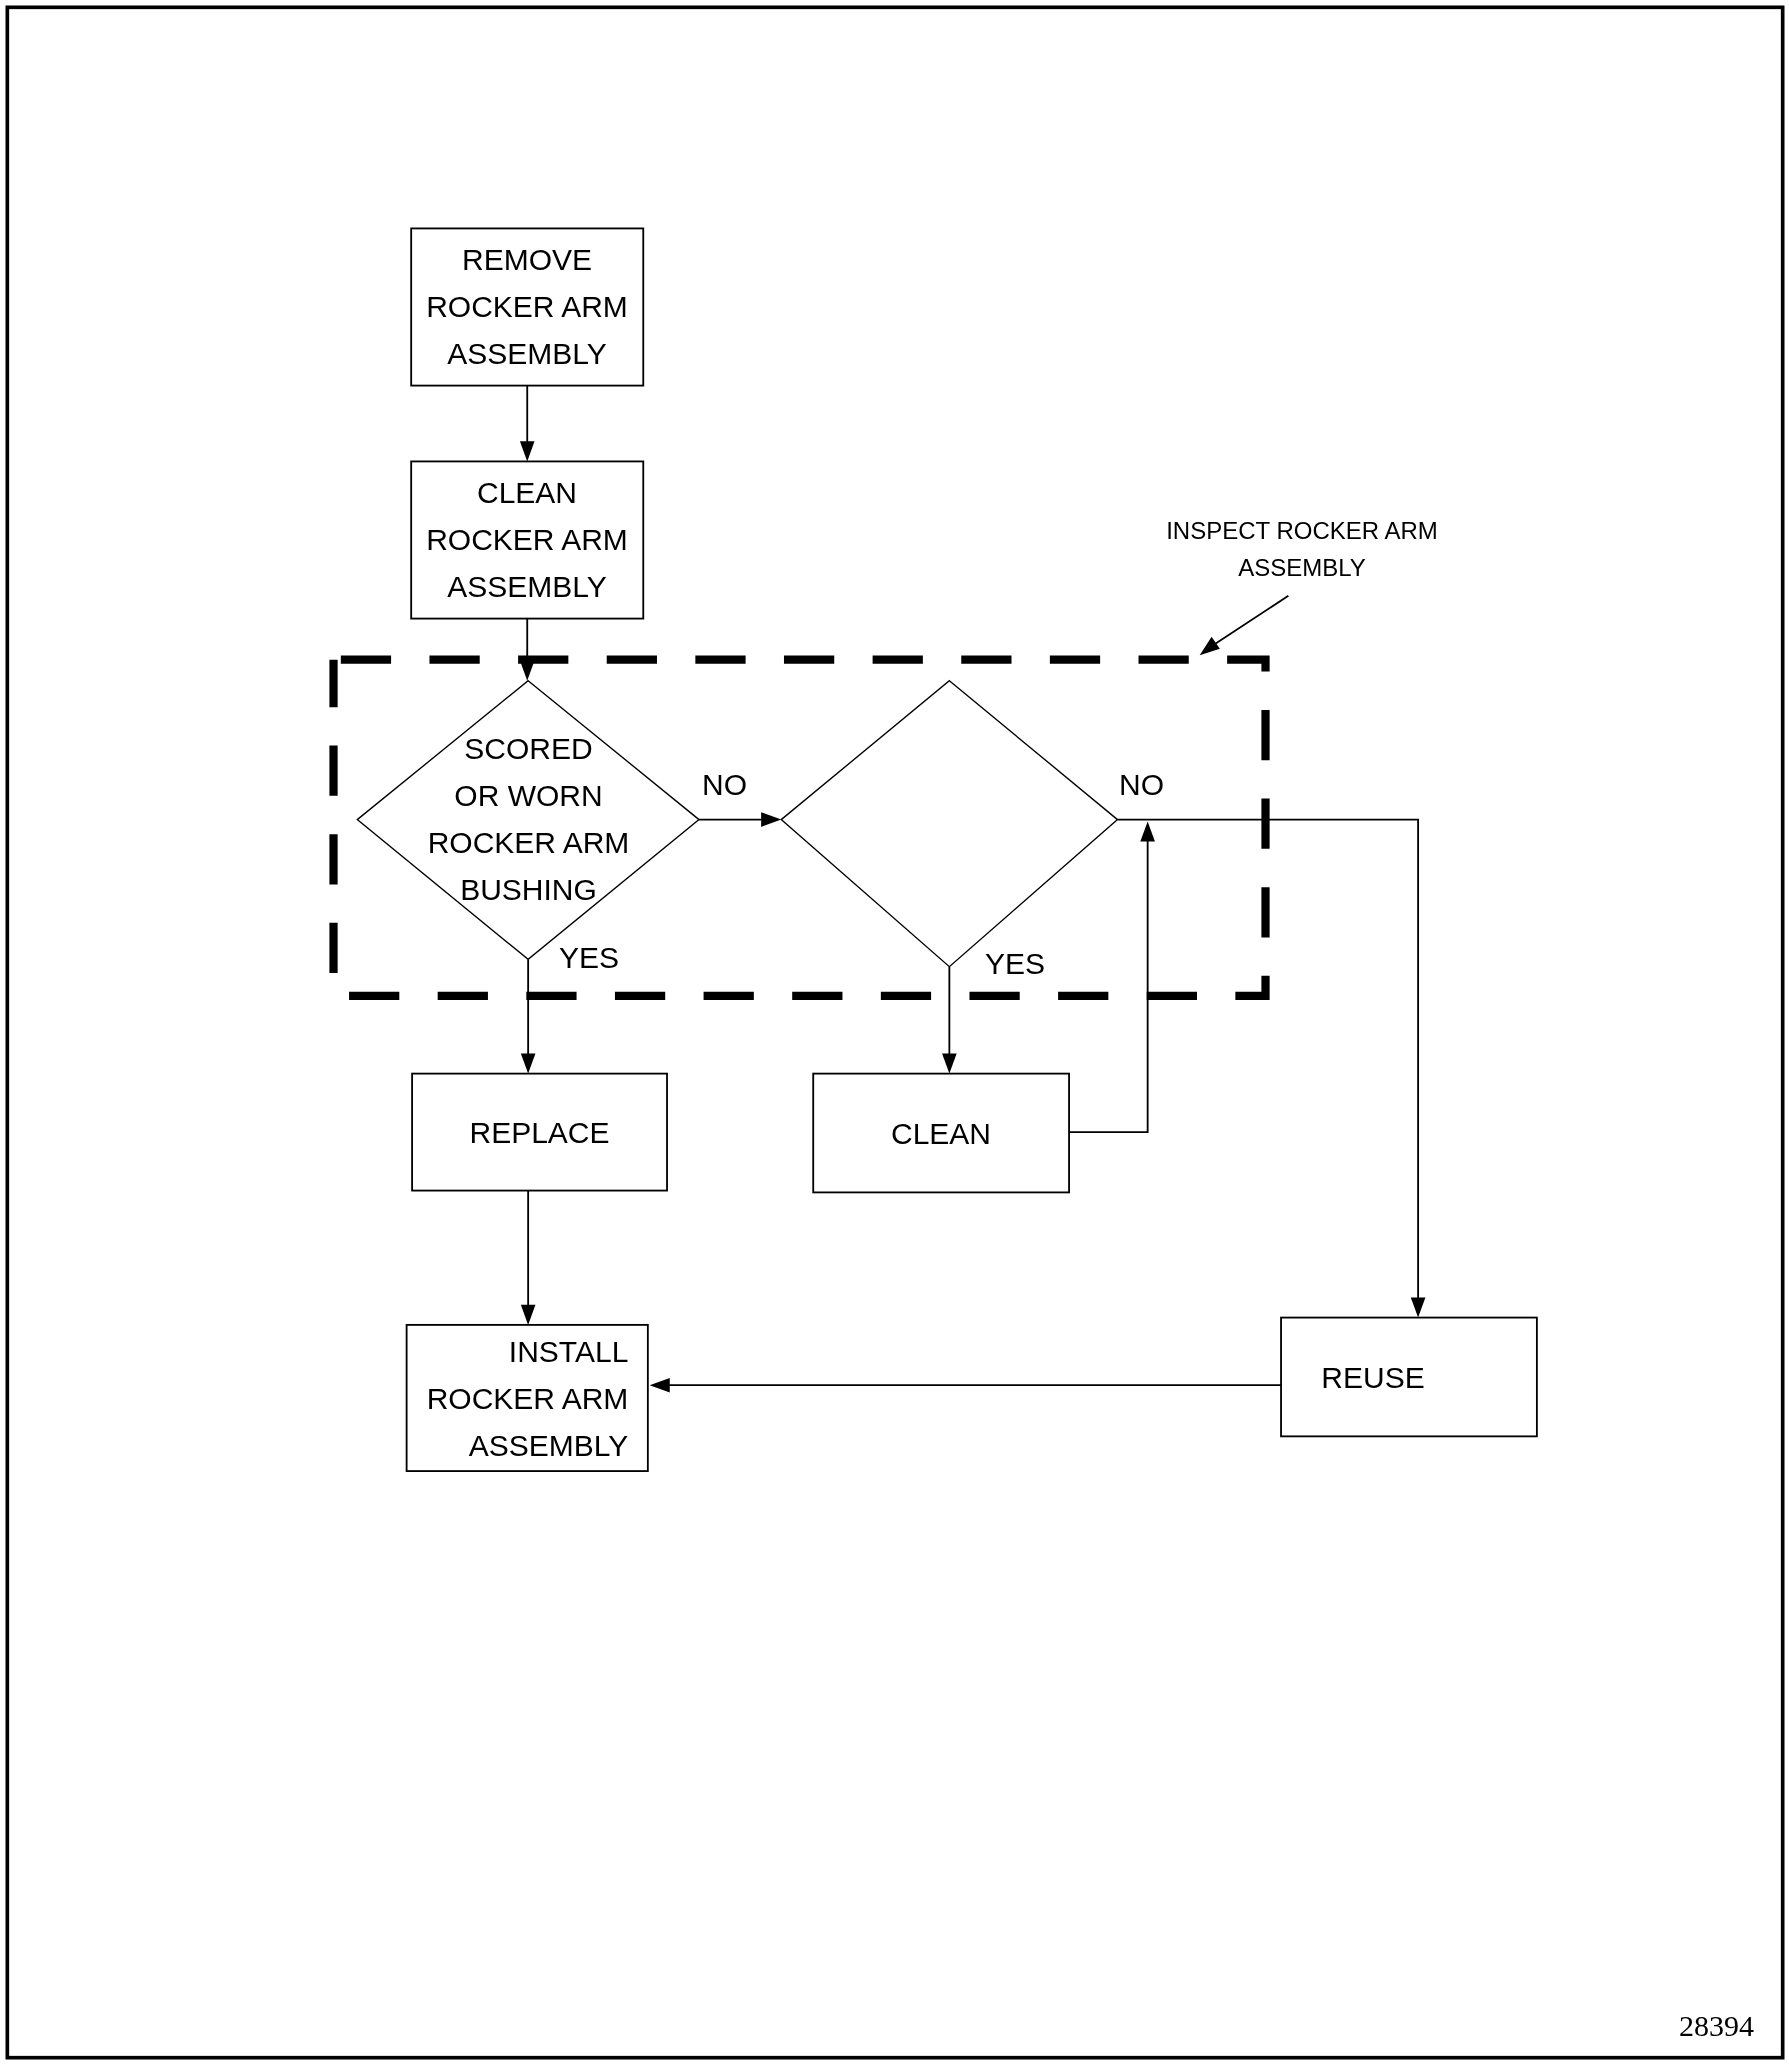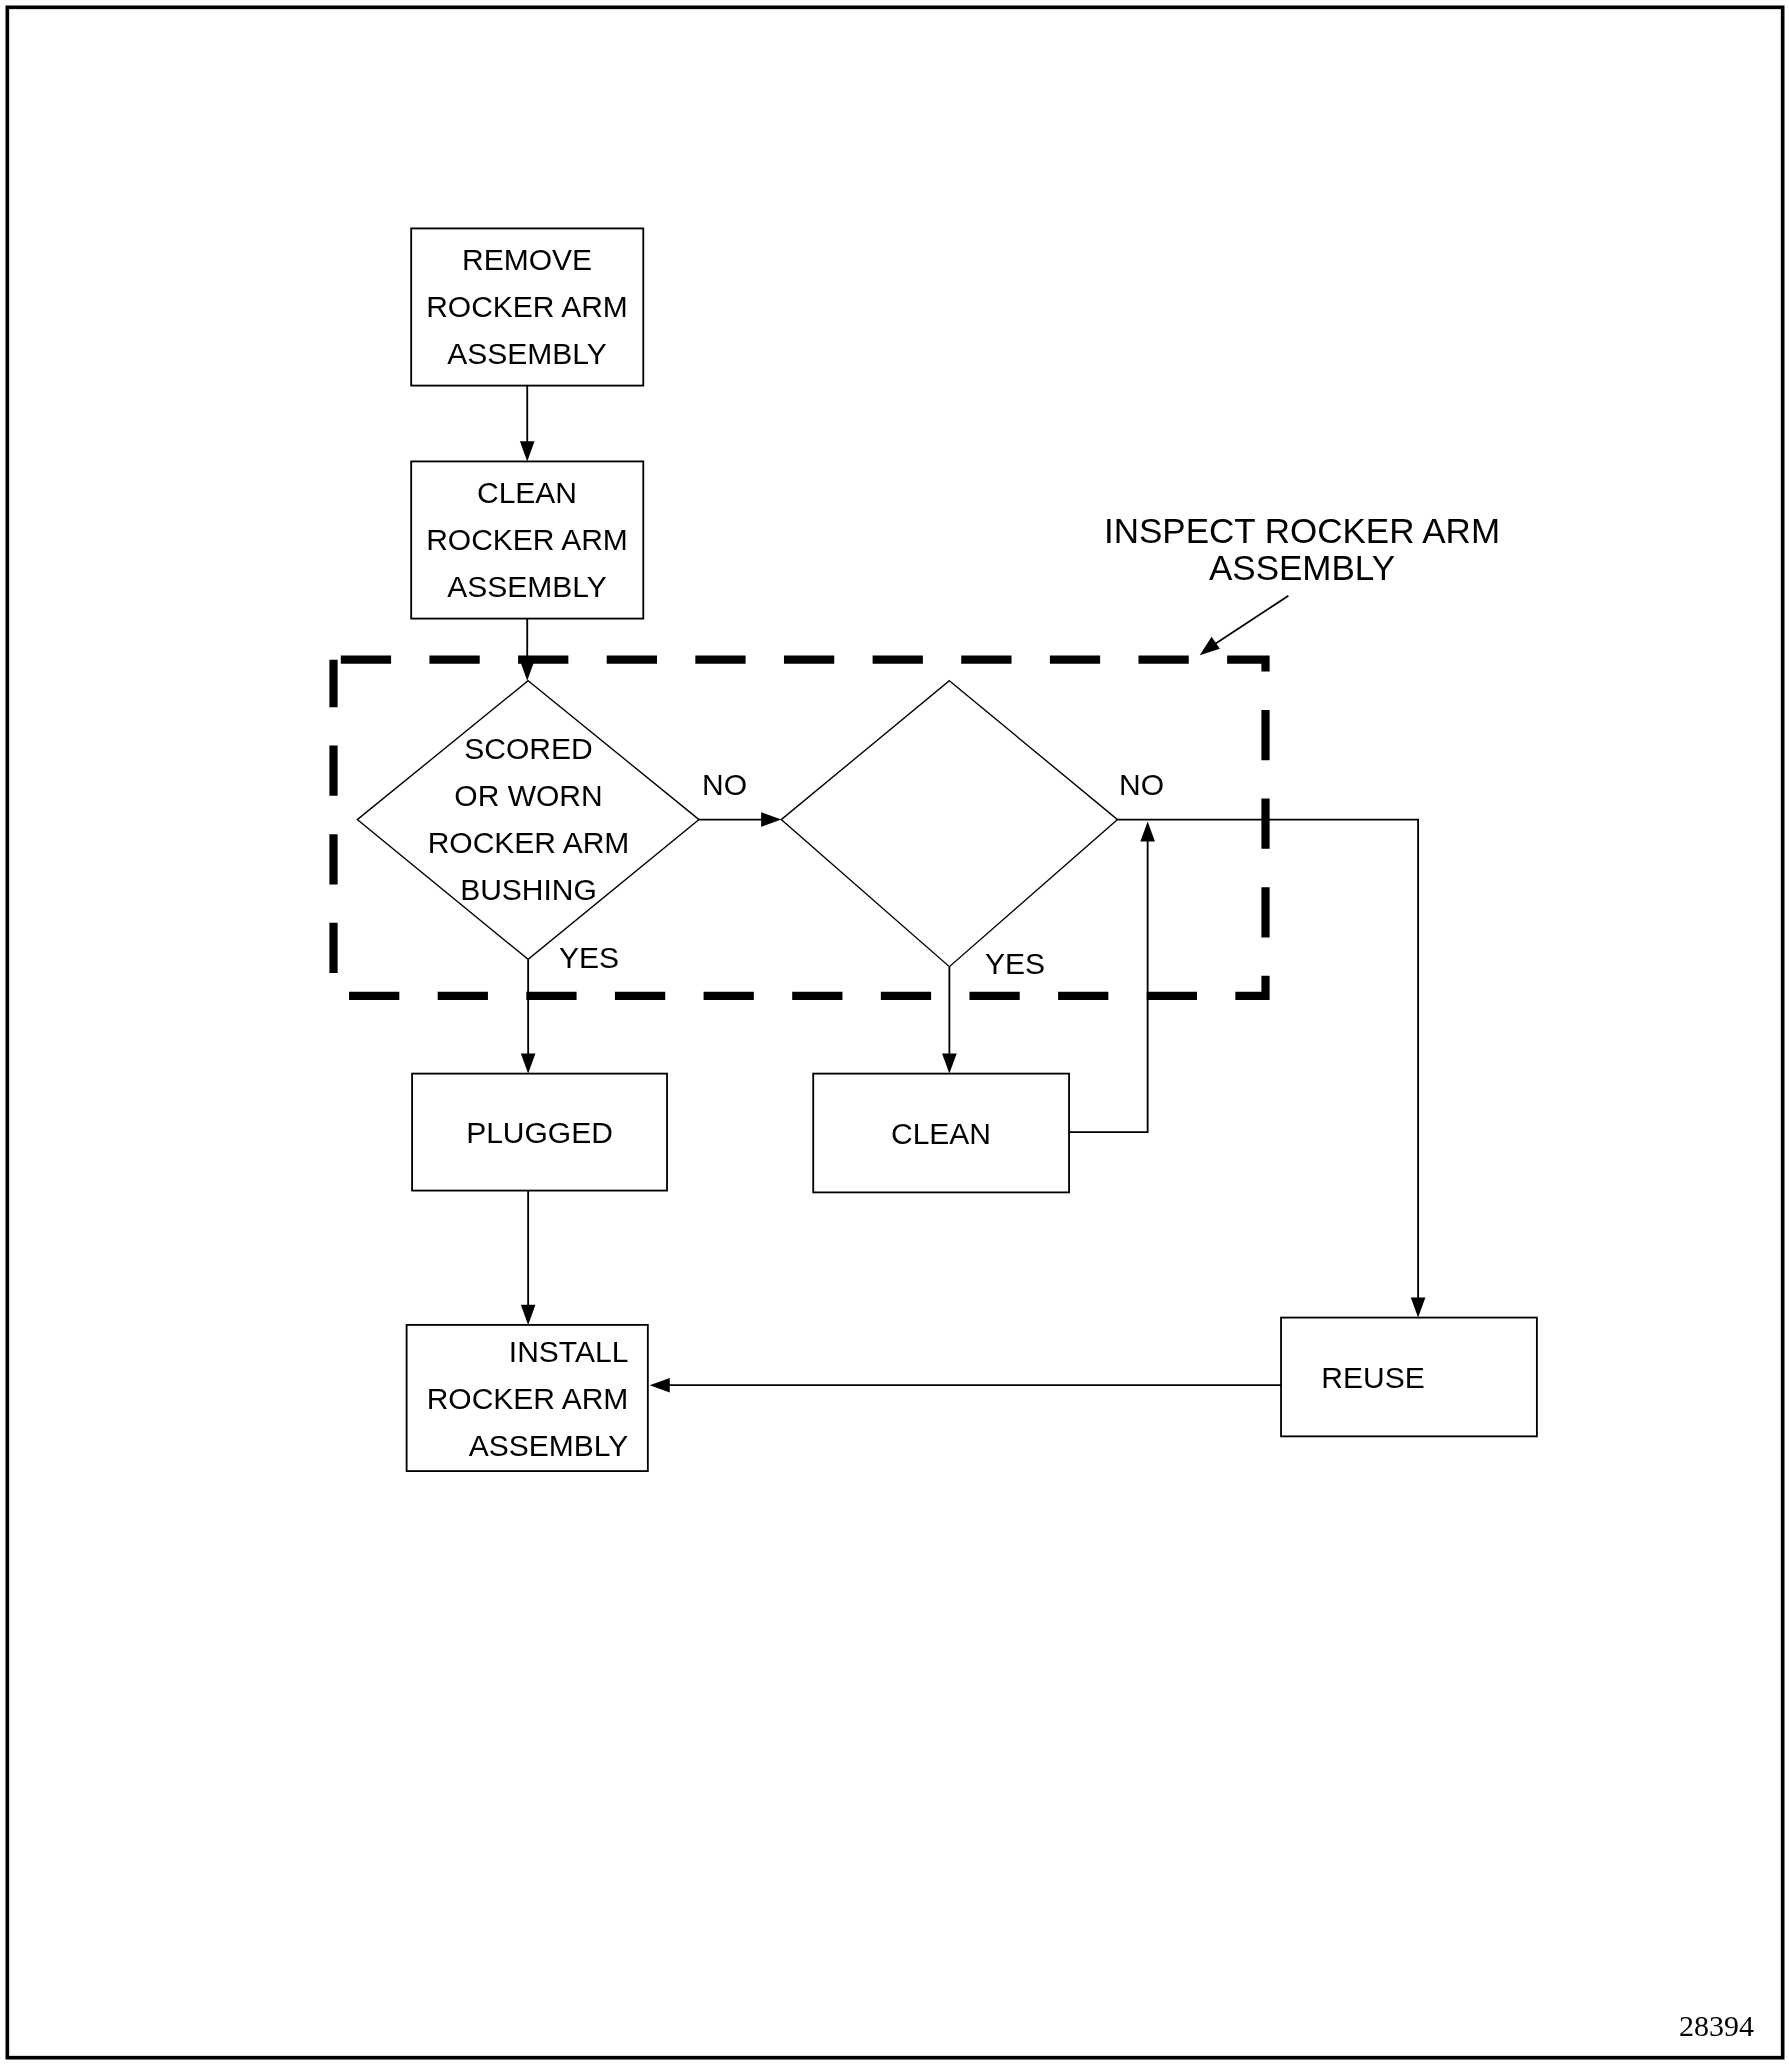--- a/index.html
+++ b/index.html
@@ -88,37 +88,37 @@
   <div class="label node-label" style="left:411px; top:461px; width:232px; height:157px;">CLEAN
 ROCKER ARM
 ASSEMBLY</div>
 
   <div class="label node-label" style="left:373px; top:694px; width:311px; height:250px;">SCORED
 OR WORN
 ROCKER ARM
 BUSHING</div>
 
 
-  <div class="label node-label" style="left:412px; top:1074px; width:255px; height:117px;">PLUGGED</div>
+  <div class="label node-label" style="left:412px; top:1074px; width:255px; height:117px;">REPLACE</div>
 
   <div class="label node-label" style="left:813px; top:1074px; width:256px; height:119px;">CLEAN</div>
 
   <div class="label node-label" style="left:407px; top:1325px; width:241px; height:146px;text-align:right;">INSTALL
 ROCKER ARM
 ASSEMBLY</div>
 
   <div class="label node-label" style="left:1245px; top:1318px; width:256px; height:119px;">REUSE</div>
 
   <div class="label edge-label" style="left:702px; top:768px;">NO</div>
 
   <div class="label edge-label" style="left:559px; top:941px;">YES</div>
 
   <div class="label edge-label" style="left:1119px; top:768px;">NO</div>
 
   <div class="label edge-label" style="left:985px; top:947px;">YES</div>
 
-  <div class="label group-label" style="left:1046px; top:512px; width:512px; font-size:35px;">INSPECT ROCKER ARM
+  <div class="label group-label" style="left:1046px; top:512px; width:512px; font-size:24px;">INSPECT ROCKER ARM
 ASSEMBLY</div>
 
   <div class="label fig-number" style="left:1663px; top:2002px; width:91px;">28394</div>
 
 </div>
 
 
 </body></html>

